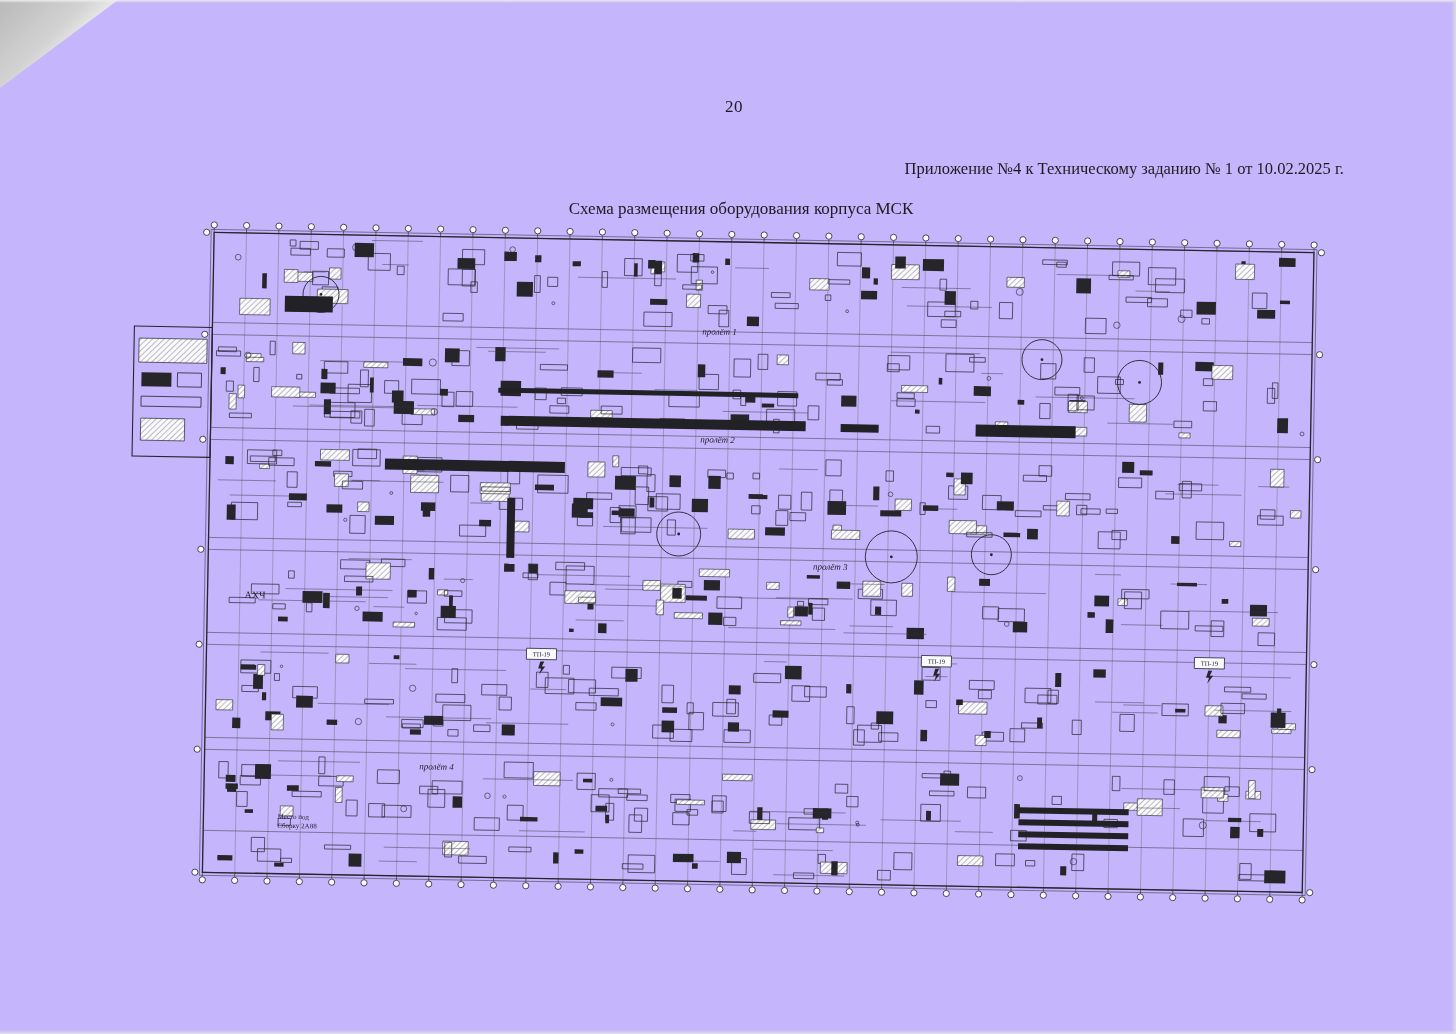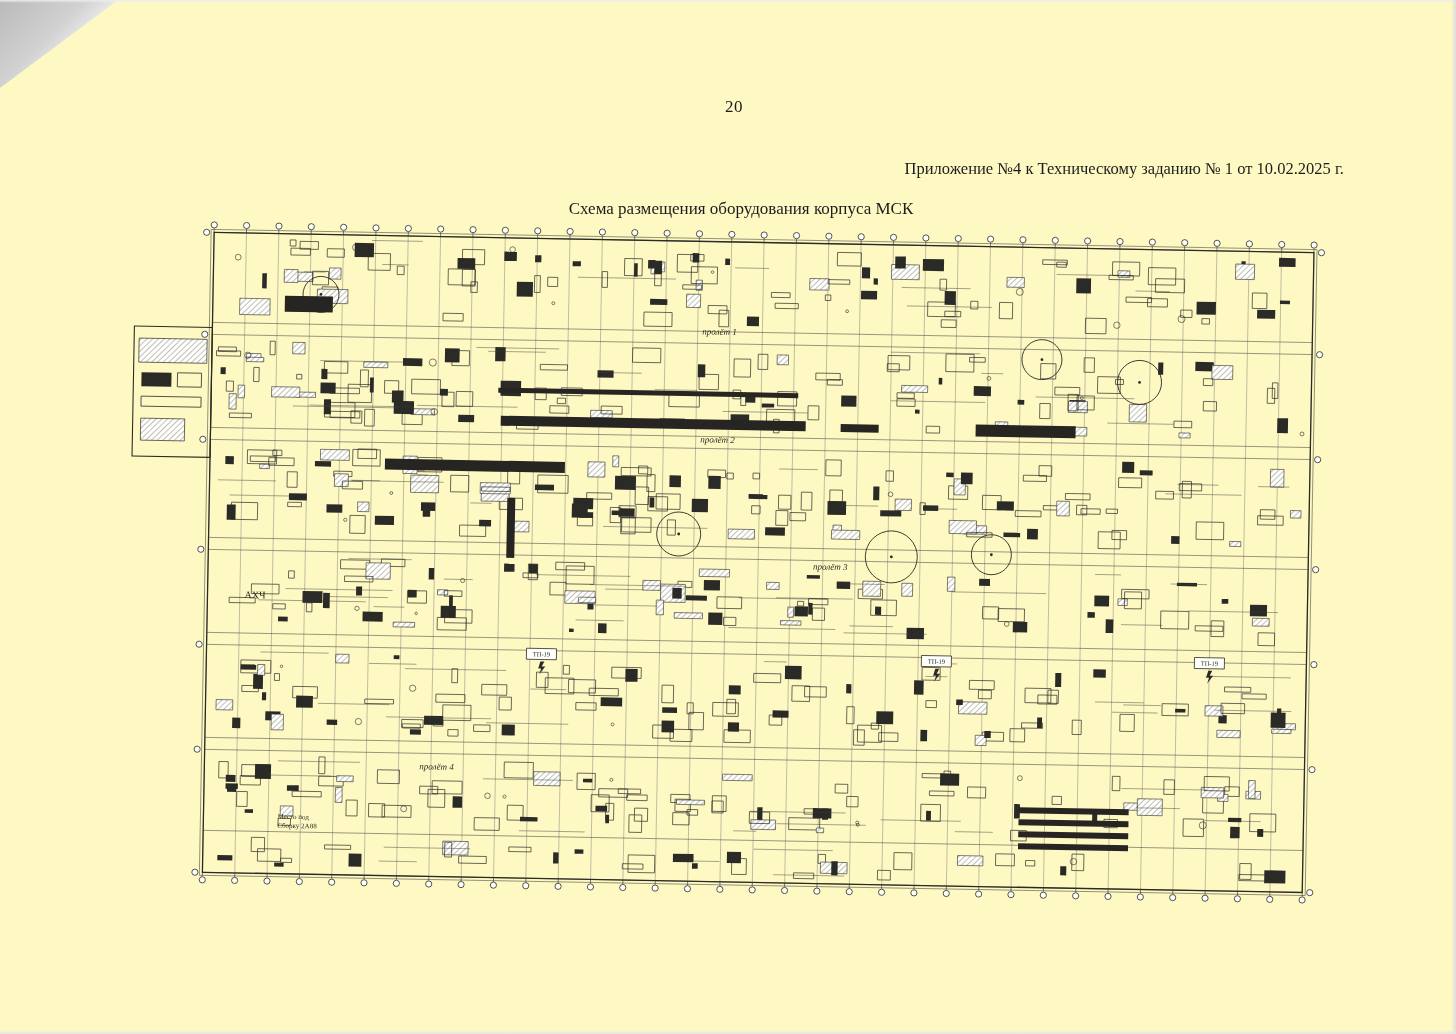--- a/index.html
+++ b/index.html
@@ -1,17 +1,17 @@
 <!DOCTYPE html>
 <html><head>
 <meta charset="utf-8">
 <style>
   html,body{margin:0;padding:0;background:#ffffff;}
   .canvas{
-    position:relative;width:1456px;height:1034px;background:#fef9c3;overflow:hidden;
+    position:relative;width:1456px;height:1034px;background:#c4b5fd;overflow:hidden;
     font-family:"Liberation Serif",serif;color:#1c1c1c;
   }
   .scan-corner{
     position:absolute;left:0;top:0;width:118px;height:88px;
     background:linear-gradient(135deg,#b9b9b9 0%,#d2d2d2 42%,#efefef 62%,rgba(255,255,255,0) 75%);
     clip-path:polygon(0 0,100% 0,0 100%);
   }
   .scan-top{position:absolute;left:0;top:0;width:100%;height:3px;background:linear-gradient(#ececec,rgba(255,255,255,0));}
   .scan-right{position:absolute;right:0;top:0;width:5px;height:100%;background:linear-gradient(to right,rgba(255,255,255,0),#dcdcdc);}
   .scan-bottom{position:absolute;left:0;bottom:0;width:100%;height:4px;background:linear-gradient(rgba(255,255,255,0),#e3e3e3);}

